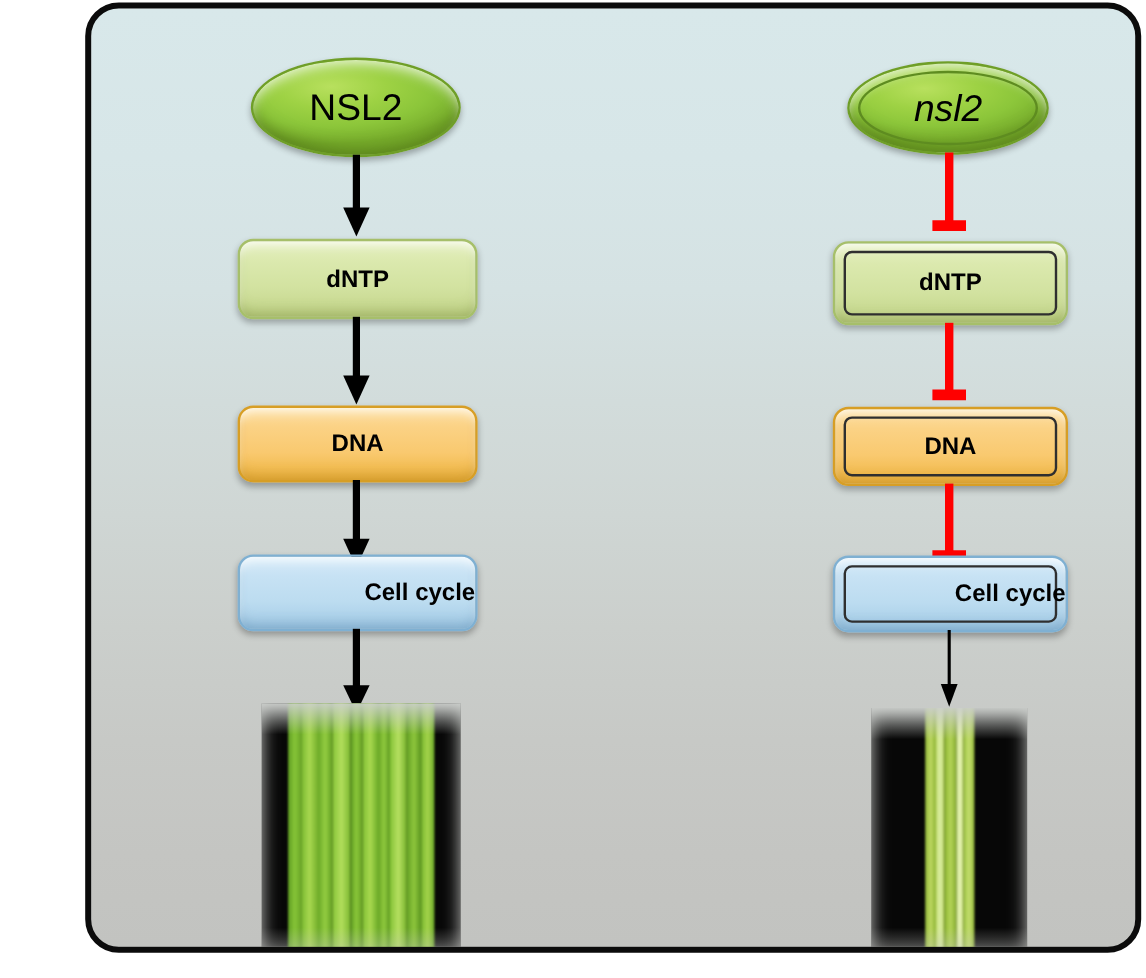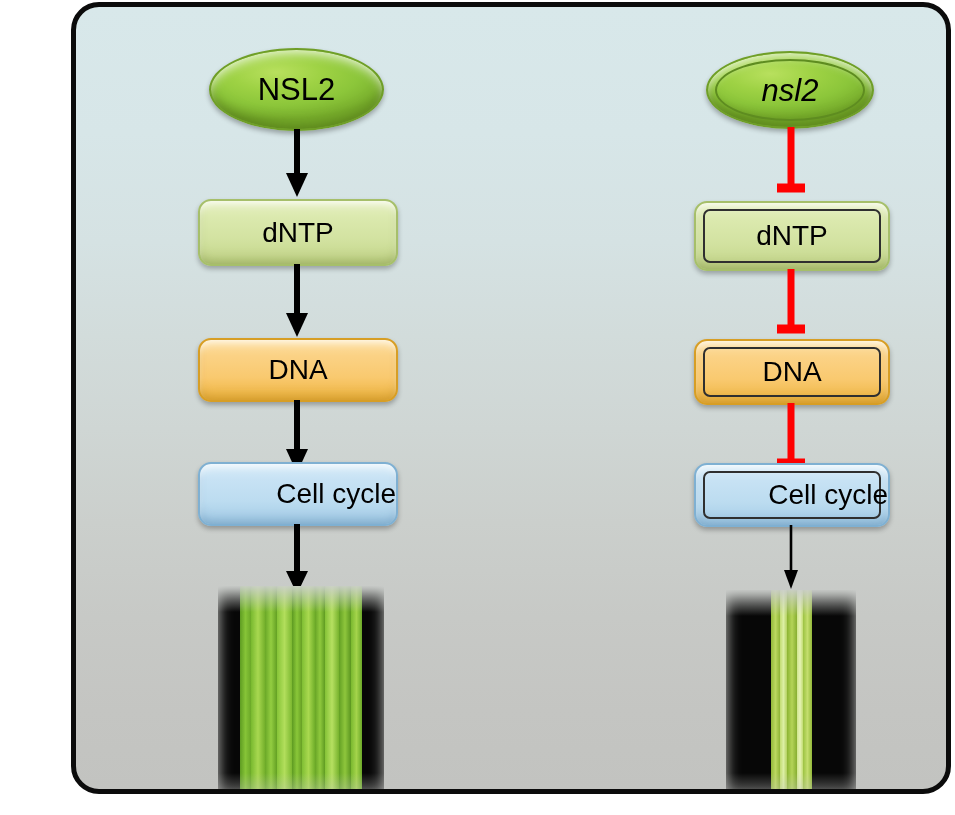--- a/index.html
+++ b/index.html
@@ -73,21 +73,22 @@
     left: 7px; right: 7px; top: 6px; bottom: 6px;
     border: 2px solid #5e8c20;
     border-radius: 50%;
     z-index: 2;
     pointer-events: none;
   }
 
   
   .box-node {
     border-radius: 13px;
-    font-size: 28px;
+    font-size: 20px;
+    font-weight: bold;
   }
   .box-node .inner-ring {
     position: absolute;
     left: 7px; right: 7px; top: 6px; bottom: 6px;
     border: 2px solid #2f2f2f;
     border-radius: 7px;
     z-index: 2;
     pointer-events: none;
   }
 

